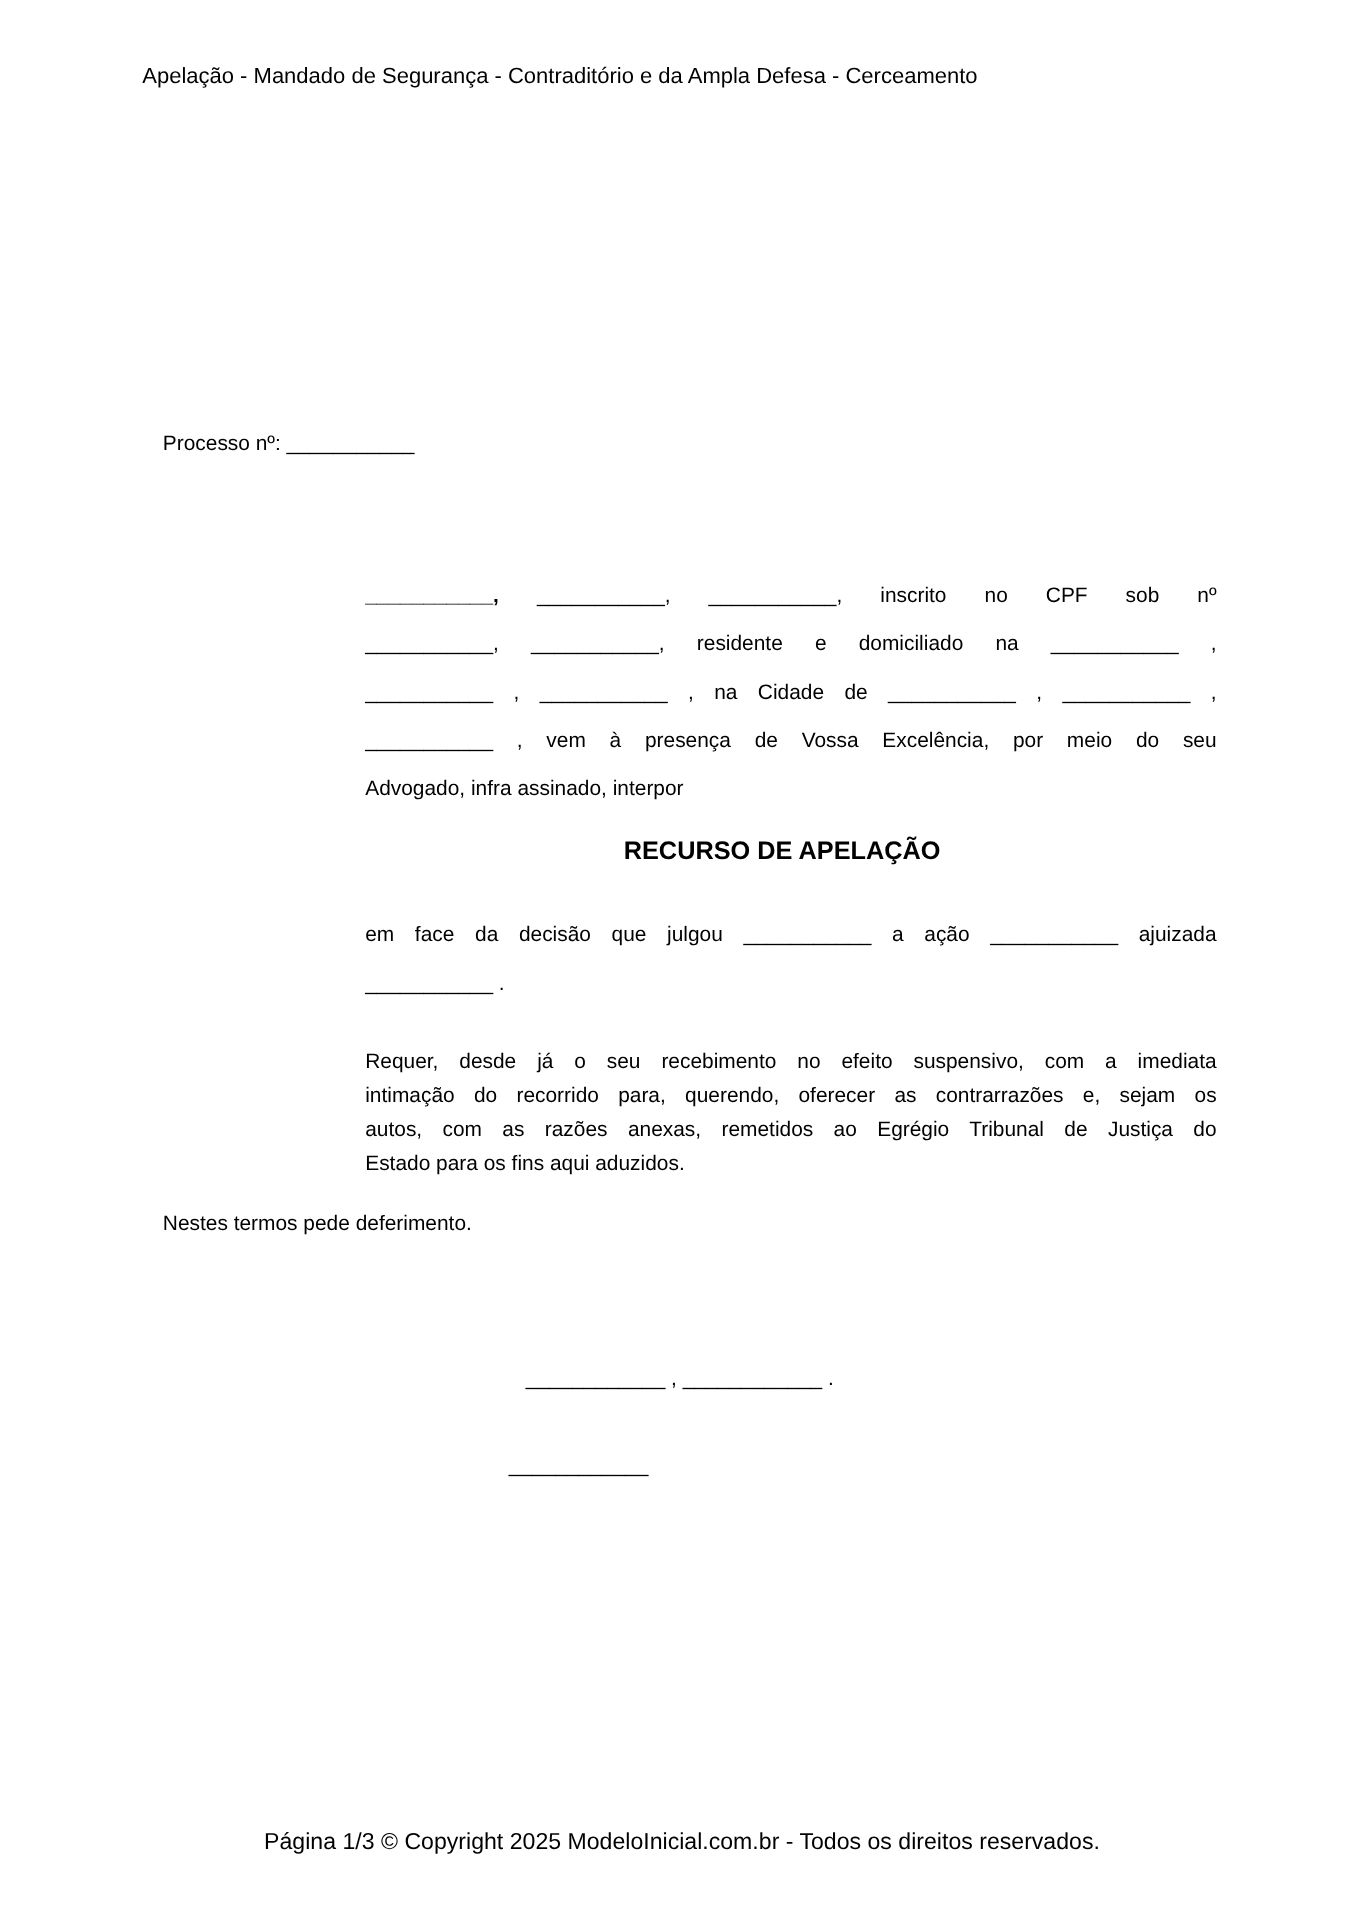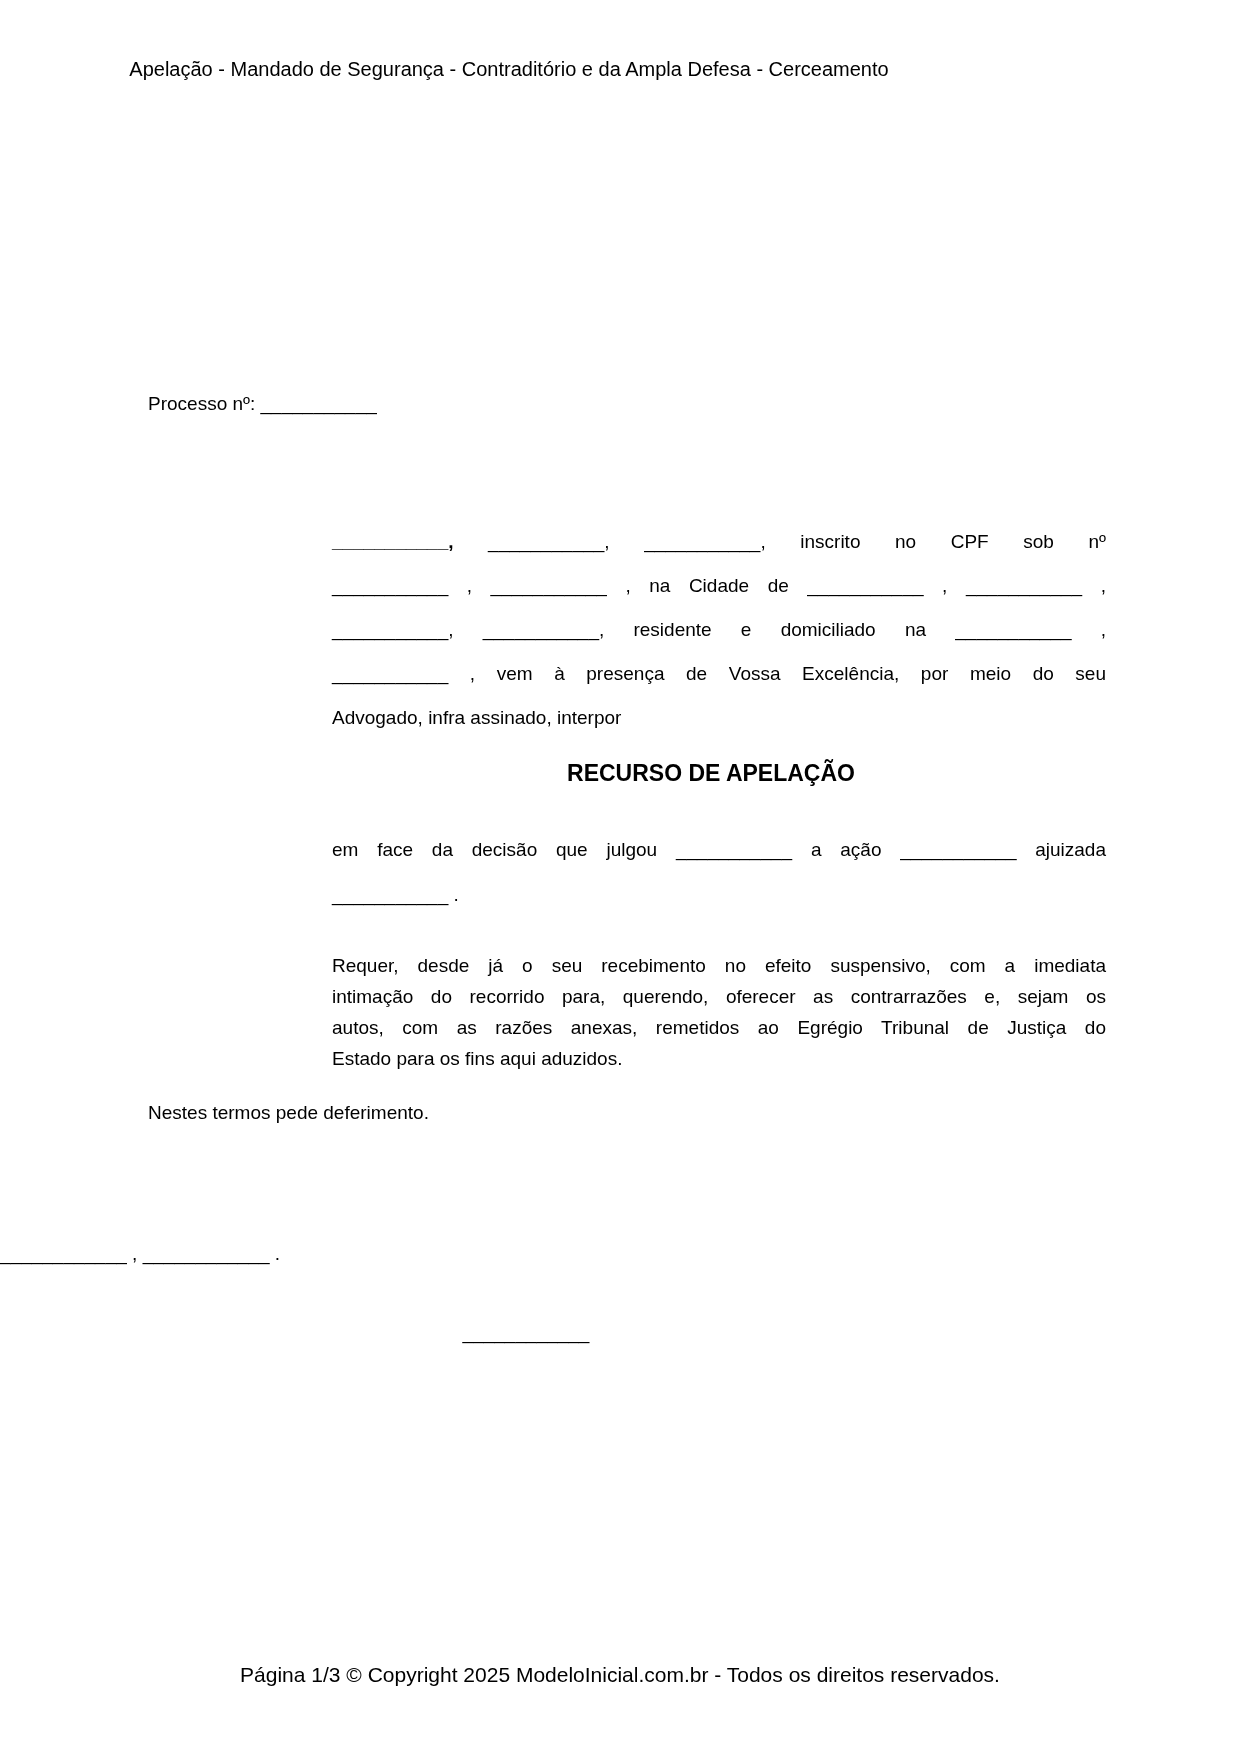--- a/index.html
+++ b/index.html
@@ -69,21 +69,21 @@
   }
   .closing {
     top: 1102px;
     left: 148px;
     font-size: 19px;
   }
   .dateline {
     top: 1243px;
     left: 0;
     width: 1236px;
-    text-align: left;
+    text-align: center;
     font-size: 19px;
   }
   .signature {
     top: 1322px;
     left: 0;
     width: 1052px;
     text-align: center;
     font-size: 19px;
   }
   .footer {
@@ -100,22 +100,22 @@
 
 <div class="page">
 
   <div class="abs title">Apelação - Mandado de Segurança - Contraditório e da Ampla Defesa - Cerceamento</div>
 
 
   <div class="abs processo">Processo nº:  ___________</div>
 
   <div class="abs para qual">
     <div class="jline"><span class="bold">___________,</span> <span>___________, ___________, inscrito no CPF sob nº</span></div>
+    <div class="jline">___________, ___________, residente e domiciliado na ___________ ,</div>
     <div class="jline">___________ , ___________ , na Cidade de ___________ , ___________ ,</div>
-    <div class="jline">___________, ___________, residente e domiciliado na ___________ ,</div>
     <div class="jline">___________ , vem à presença de Vossa Excelência, por meio do seu</div>
     <div class="jline last">Advogado, infra assinado, interpor</div>
   </div>
 
   <div class="abs heading">RECURSO DE APELAÇÃO</div>
 
   <div class="abs para emface">
     <div class="jline">em face da decisão que julgou ___________ a ação ___________ ajuizada</div>
     <div class="jline last">___________ .</div>
   </div>

